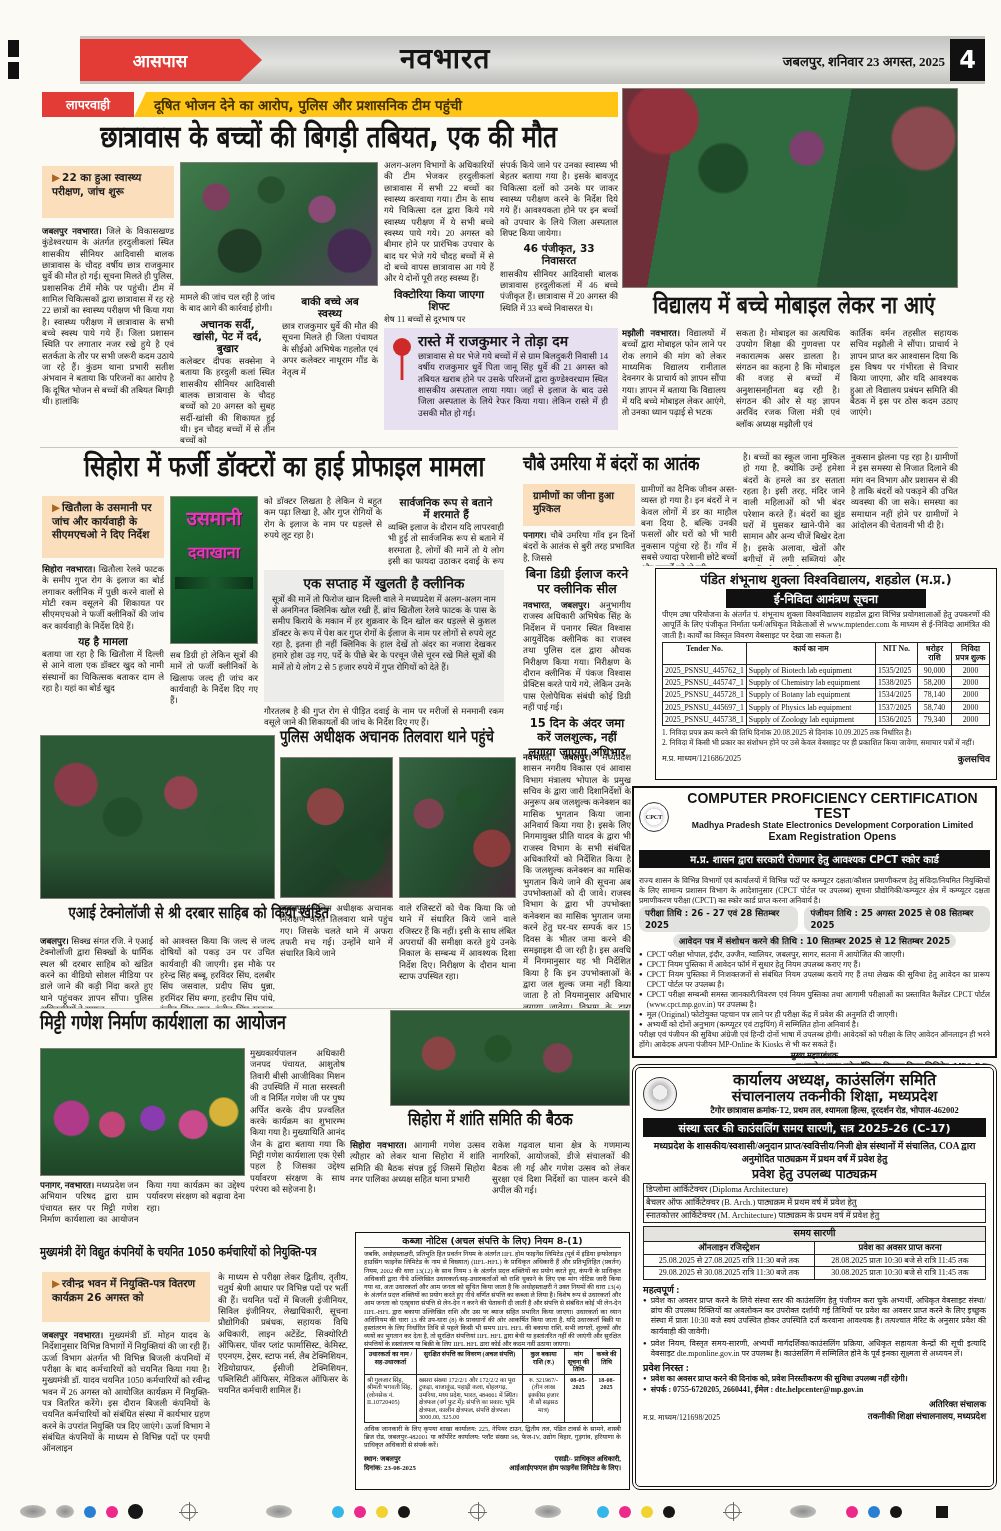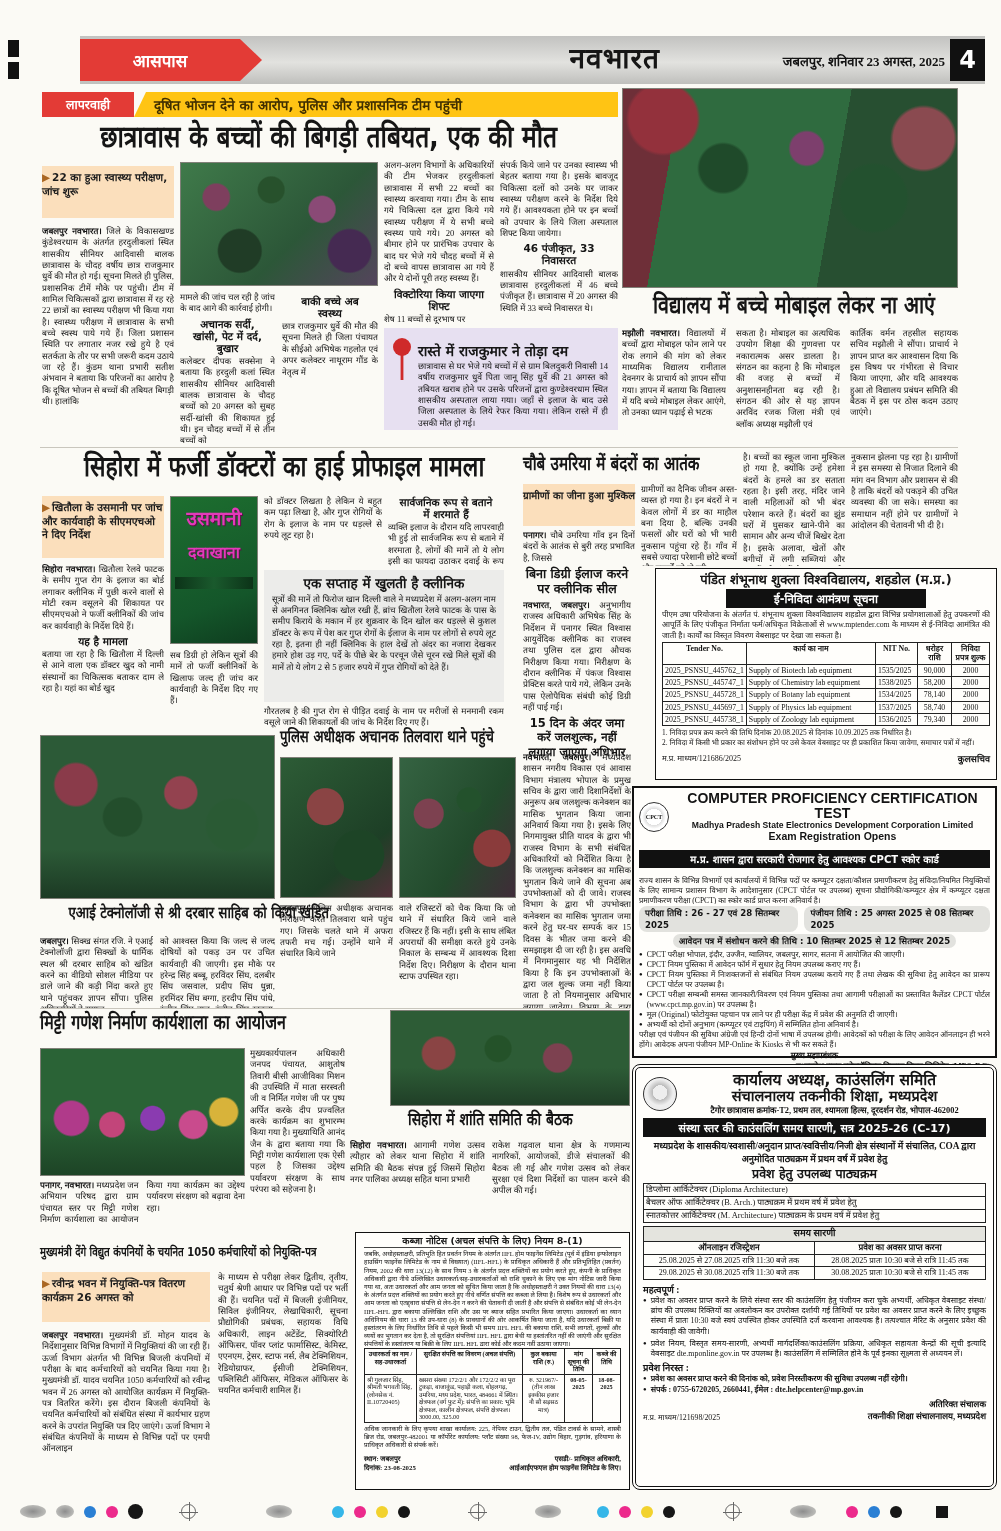--- a/index.html
+++ b/index.html
@@ -5,26 +5,26 @@
   *{margin:0;padding:0;box-sizing:border-box}
   html,body{width:1001px;height:1531px}
   body{position:relative;background:#fbfaf5;font-family:"Liberation Serif",serif;color:#141414;overflow:hidden}
   .abs{position:absolute}
   .hd{font-family:"DejaVu Sans",sans-serif;font-weight:bold;color:#151515;line-height:1.08}
   .squeeze{white-space:nowrap;transform:scaleX(.82);transform-origin:50% 50%}
   .sqL{white-space:nowrap;transform:scaleX(.8);transform-origin:0 50%}
   .btxt{font-size:8.6px;line-height:1.32;text-align:justify;overflow:hidden}
   .byl{font-weight:bold}
   .xh{font-family:"DejaVu Sans",sans-serif;font-weight:bold;text-align:center;font-size:10.5px;line-height:1.15;margin:3px 8px 2px}
-  .pbox{background:#fbdfbc;padding:5px 0;font-family:"DejaVu Sans",sans-serif;font-weight:bold;font-size:10.5px;line-height:1.3;color:#1d1d1d}
+  .pbox{background:#fbdfbc;padding:5px 10px;font-family:"DejaVu Sans",sans-serif;font-weight:bold;font-size:10.5px;line-height:1.3;color:#1d1d1d}
   .arr{color:#a62;margin-right:2px}
   .photo{border:1px solid #808078}
   .kick{background:#e33b36;color:#fff;font-family:"DejaVu Sans",sans-serif;font-weight:bold;font-size:12.5px;display:flex;align-items:center;justify-content:center}
   .strap{background:#ffc414;color:#402f00;font-family:"DejaVu Sans",sans-serif;font-weight:bold;font-size:13.5px;display:flex;align-items:center;padding-left:20px;clip-path:polygon(12px 0,100% 0,100% 100%,0 100%)}
-  .qbox{background:#e7e0f1;padding:16px 10px 6px 34px}
+  .qbox{background:#e7e0f1;padding:6px 10px 6px 34px}
   .graybox{background:#ececea;padding:6px 8px}
   .adbox{background:#fffefb;border:1.6px solid #111;padding:4px 6px}
   .blackbar{background:#111;color:#fff;font-family:"DejaVu Sans",sans-serif;font-weight:bold;text-align:center;padding:2px 2px}
   table{border-collapse:collapse;width:100%}
   .t td,.t th{border:1px solid #222;padding:1px 2px;font-size:7.8px;line-height:1.2;vertical-align:top}
   .t th{text-align:center;font-weight:bold}
   .pill{background:#e2e2de;border-radius:8px;padding:1px 6px;font-weight:bold;font-size:8.6px;font-family:"DejaVu Sans",sans-serif;line-height:1.4}
   .bul{display:flex;gap:4px;font-size:7.7px;line-height:1.3;text-align:justify}
   .bul .d{font-size:6px;line-height:1.6}
   .finep{font-size:6.4px;line-height:1.28;text-align:justify;overflow:hidden}
@@ -38,21 +38,21 @@
 </head>
 <body>
 
 <div class="abs" style="left:8px;top:40px;width:11px;height:17px;background:#111"></div>
 <div class="abs" style="left:8px;top:62px;width:11px;height:17px;background:#111"></div>
 <div class="abs" style="left:80px;top:36px;width:905px;height:48px;background:linear-gradient(180deg,#c2c2c0,#e2e2df 55%,#bfbfbc)"></div>
 <div class="abs kick" style="left:80px;top:39px;width:160px;height:42px">
     <span style="font-size:17px">आसपास</span>
   </div>
 <div class="abs" style="left:240px;top:39px;width:0;height:0;border-top:21px solid transparent;border-bottom:21px solid transparent;border-left:22px solid #e33b36"></div>
-<div class="abs hd" style="left:400px;top:44px;width:260px;text-align:right;font-size:28px;letter-spacing:1px">नवभारत</div>
+<div class="abs hd" style="left:400px;top:44px;width:260px;text-align:left;font-size:28px;letter-spacing:1px">नवभारत</div>
 <div class="abs" style="left:690px;top:52px;width:255px;text-align:right;font-weight:bold;font-size:13px">जबलपुर, शनिवार 23 अगस्त, 2025</div>
 <div class="abs" style="left:950px;top:39px;width:35px;height:42px;background:#111;color:#fff;display:flex;align-items:center;justify-content:center;font-weight:bold;font-size:24px;font-family:'DejaVu Sans',sans-serif">
     <span>4</span>
   </div>
 
 <div class="abs kick" style="left:42px;top:92px;width:92px;height:25px">
     <span>लापरवाही</span>
   </div>
 <div class="abs strap" style="left:134px;top:92px;width:484px;height:25px">
     <span>दूषित भोजन देने का आरोप, पुलिस और प्रशासनिक टीम पहुंची</span>

